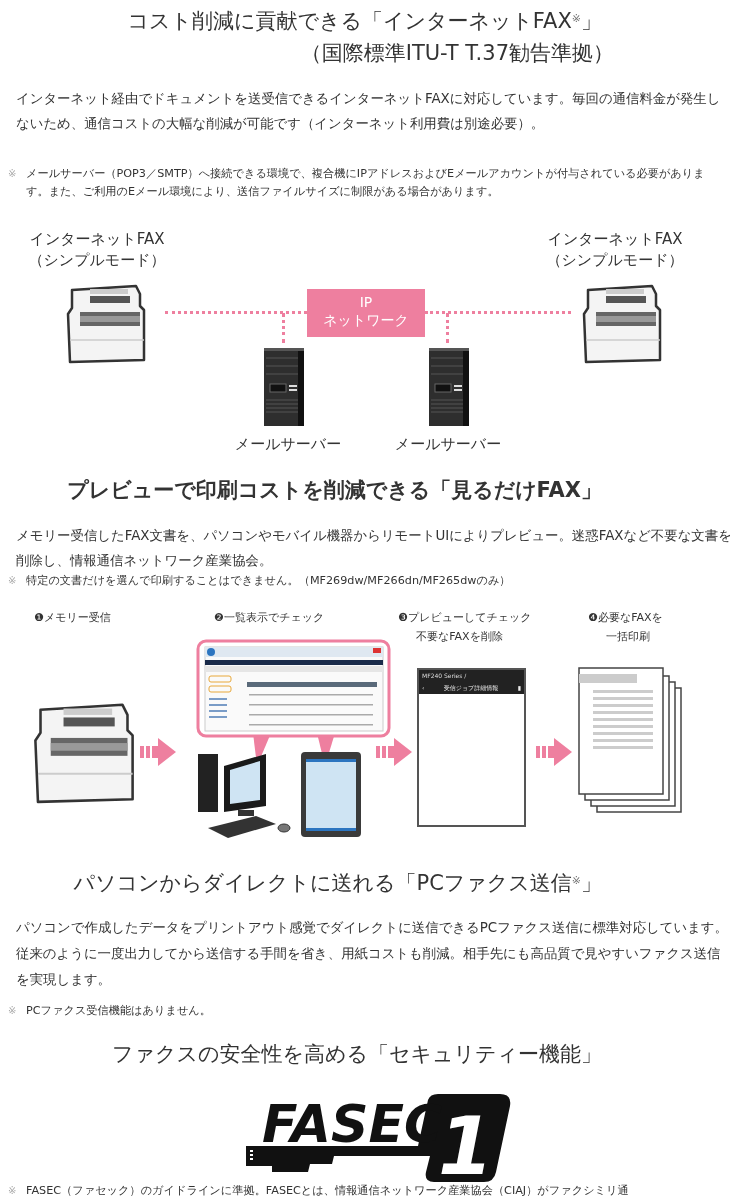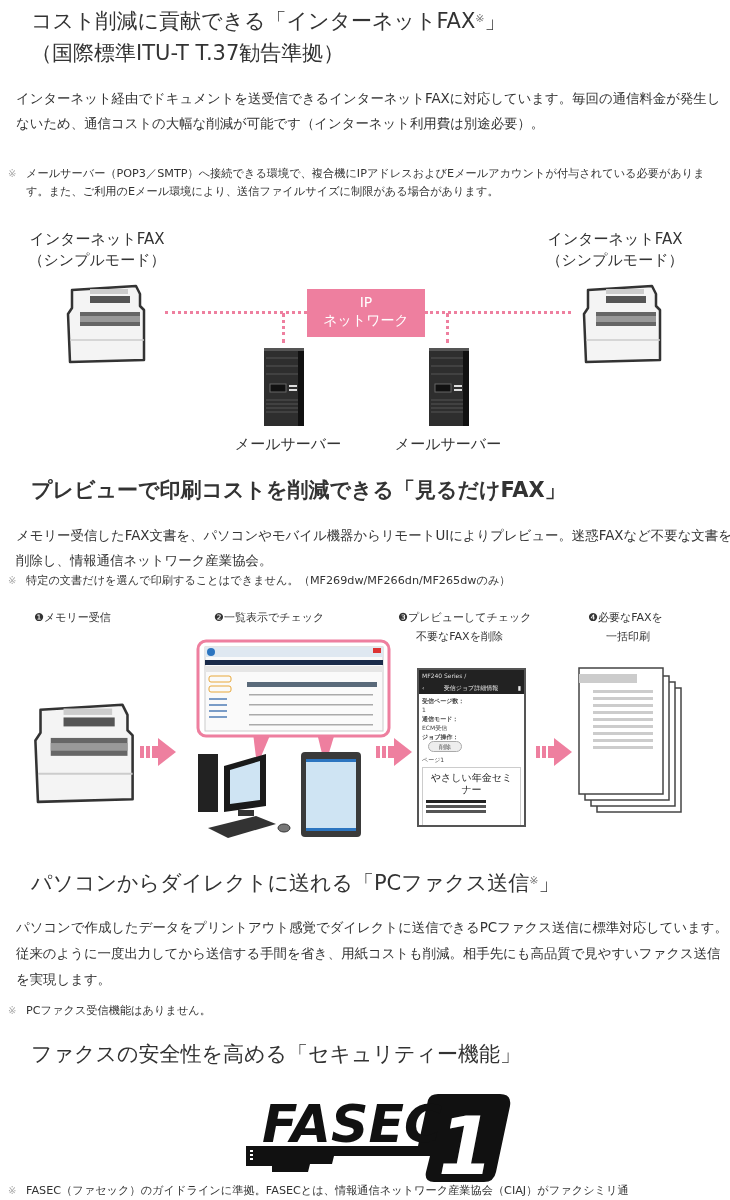--- a/index.html
+++ b/index.html
@@ -1,37 +1,37 @@
 <!DOCTYPE html>
 <html><head>
 <meta charset="utf-8">
 <style>
   html, body { margin:0; padding:0; background:#ffffff; }
   body { width:730px; height:1200px; overflow:hidden; position:relative; font-family:"DejaVu Sans", sans-serif; color:#333333; }
   .abs { position:absolute; }
-  .h2 { position:absolute; left:0; width:602px; text-align:left; font-size:21px; color:#333; letter-spacing:0px; line-height:30px; white-space:nowrap;padding-left:31px; }
+  .h2 { position:absolute; left:0; width:602px; text-align:right; font-size:21px; color:#333; letter-spacing:0px; line-height:30px; white-space:nowrap; }
   .p { position:absolute; left:16px; width:716px; font-size:13.4px; line-height:25px; color:#333; }
   .note { position:absolute; left:8px; width:716px; font-size:11.2px; line-height:18px; color:#333; }
   .kome { color:#aaa; font-size:10px; display:inline-block; width:18px; vertical-align:top; }
   .note .txt { display:inline-block; width:690px; vertical-align:top; }
   sup.k { font-size:11px; color:#777; vertical-align:top; position:relative; top:-2px; }
   .dlabel { position:absolute; font-size:15px; color:#333; text-align:center; line-height:21px; white-space:nowrap; }
   .pinkline { position:absolute; border-top:3px dotted #ee7f9f; }
   .pinkvline { position:absolute; border-left:3px dotted #ee7f9f; }
   .ipbox { position:absolute; background:#ee7f9f; color:#fff; text-align:center; font-size:14px; line-height:18px; }
   .step { position:absolute; font-size:11px; color:#333; line-height:19px; white-space:nowrap; }
   .arrow { position:absolute; }
 </style>
 </head>
 <body>
 
 <div class="h2" style="top:6px;">
   <span>コスト削減に貢献できる「インターネットFAX</span><sup class="k">※</sup><span>」</span>
 </div>
-<div class="h2" style="top:38px;">（国際標準ITU-T T.37勧告準拠）</div>
+<div class="h2" style="top:38px;margin-left:12px;">（国際標準ITU-T T.37勧告準拠）</div>
 
 <div class="p" style="top:86px;">インターネット経由でドキュメントを送受信できるインターネットFAXに対応しています。毎回の通信料金が発生しないため、通信コストの大幅な削減が可能です（インターネット利用費は別途必要）。</div>
 
 <div class="note" style="top:165px;">
   <span class="kome">※</span><span class="txt">メールサーバー（POP3／SMTP）へ接続できる環境で、複合機にIPアドレスおよびEメールアカウントが付与されている必要があります。また、ご利用のEメール環境により、送信ファイルサイズに制限がある場合があります。</span>
 </div>
 
 <div>
   <div class="dlabel" style="left:22px; top:229px; width:150px;">
     <div>インターネットFAX</div>
@@ -202,35 +202,20 @@
     <rect x="6" y="77" width="50" height="3" fill="#2c75c0"></rect>
   </svg>
 
   <div class="abs" style="left:417px; top:668px; width:105px; height:155px; border:2px solid #555; background:#fff; overflow:hidden; font-size:6px; line-height:9px; color:#444;">
     <div style="background:#222; color:#ddd; padding:1px 3px;">MF240 Series /</div>
     <div style="background:#222; color:#eee; padding:2px 3px; display:flex; justify-content:space-between;">
       <span>‹</span>
       <span>受信ジョブ詳細情報</span>
       <span>▮</span>
     </div>
-    <div style="padding:2px 3px;">
-      <div style="font-weight:bold;">受信ページ数：</div>
-      <div>1</div>
-      <div style="font-weight:bold;">通信モード：</div>
-      <div>ECM受信</div>
-      <div style="font-weight:bold;">ジョブ操作：</div>
-      <div style="display:inline-block; border:1px solid #aaa; border-radius:6px; padding:0 10px; background:#eee; margin-left:6px;">削除</div>
-      <div style="margin-top:3px;">ページ1</div>
-      <div style="border:1px solid #ccc; margin-top:3px; height:50px; padding:4px 3px;">
-        <div style="font-size:10px; line-height:12px; text-align:center; color:#222;">やさしい年金セミナー</div>
-        <div style="margin-top:4px; height:3px; width:60px; background:#222;"></div>
-        <div style="margin-top:2px; height:3px; width:60px; background:#555;"></div>
-        <div style="margin-top:2px; height:3px; width:60px; background:#555;"></div>
-      </div>
-    </div>
   </div>
 
   <svg class="abs" style="left:575px; top:660px;" width="110" height="160" viewBox="0 0 110 160">
     <rect x="22" y="28" width="84" height="124" fill="#fff" stroke="#444" stroke-width="1.5"></rect>
     <rect x="16" y="22" width="84" height="124" fill="#fff" stroke="#444" stroke-width="1.5"></rect>
     <rect x="10" y="16" width="84" height="124" fill="#fff" stroke="#444" stroke-width="1.5"></rect>
     <rect x="4" y="8" width="84" height="126" fill="#fff" stroke="#444" stroke-width="1.5"></rect>
     <rect x="4" y="14" width="58" height="9" fill="#ccc"></rect>
     <g fill="#ccc">
       <rect x="18" y="30" width="60" height="3"></rect>

